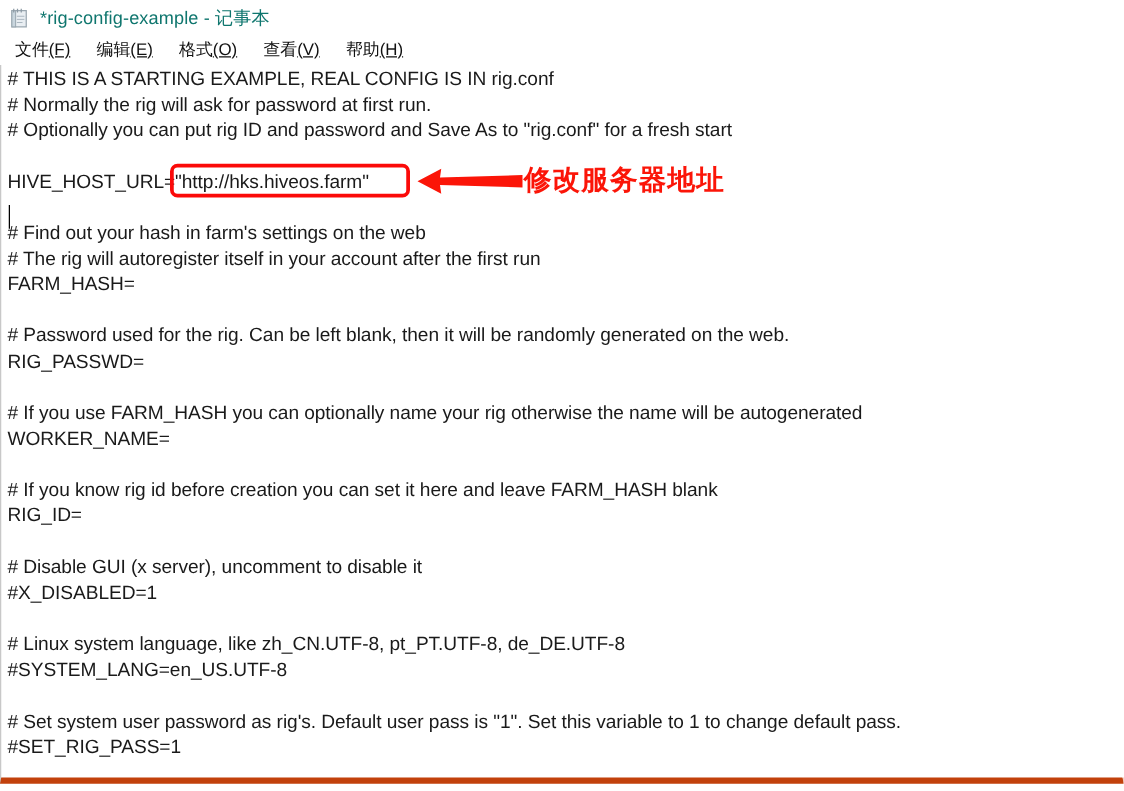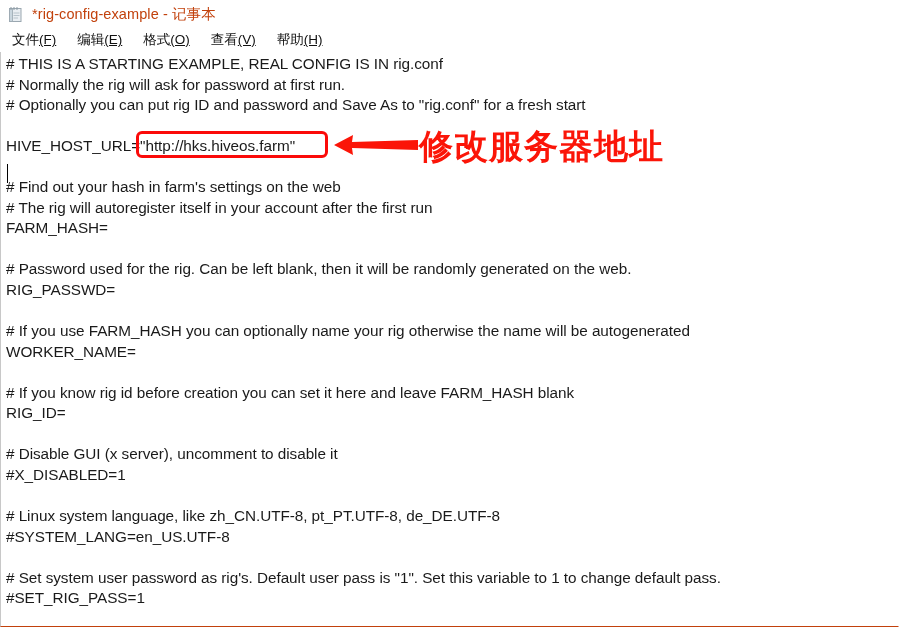--- a/index.html
+++ b/index.html
@@ -41,21 +41,21 @@
     width: 17px;
     height: 17px;
     margin-right: 8px;
     flex: 0 0 auto;
     position: relative;
     top: 0px;
   }
 
   #title-text {
     font-size: 14.5px;
-    color: #c2410c;
+    color: #0f766e;
     white-space: nowrap;
     letter-spacing: 0.1px;
   }
 
   #menubar {
     position: absolute;
     left: 4px; top: 28px;
     width: 899px;
     height: 24px;
     background: #ffffff;
@@ -78,21 +78,21 @@
   
   #text-area-wrap {
     position: absolute;
     left: 0;
     top: 52px;
     width: 899px;
     height: 575px;
     background: #ffffff;
     border-left: 1px solid #c8c8c8;
     border-right: 1px solid #ffffff;
-    border-bottom: 1px solid #c2410c;
+    border-bottom: 5px solid #c2410c;
     box-sizing: border-box;
     overflow: hidden;
   }
 
   #text-content {
     position: absolute;
     left: 5px;
     top: 2px;
     width: 890px;
     font-family: "Liberation Sans", sans-serif;
@@ -140,22 +140,22 @@
     left: 333px;
     top: 131px;
     width: 86px;
     height: 28px;
   }
 
   #annotation-text {
     position: absolute;
     left: 419px;
     top: 129px;
-    font-family: Liberation Sans, sans-serif;
-    font-size: 34px;
+    font-family: Liberation Mono, monospace;
+    font-size: 22px;
     font-weight: 700;
     color: #fb1508;
     line-height: 34px;
     white-space: nowrap;
     letter-spacing: 1px;
   }
 </style>
 </head>
 <body>
 

